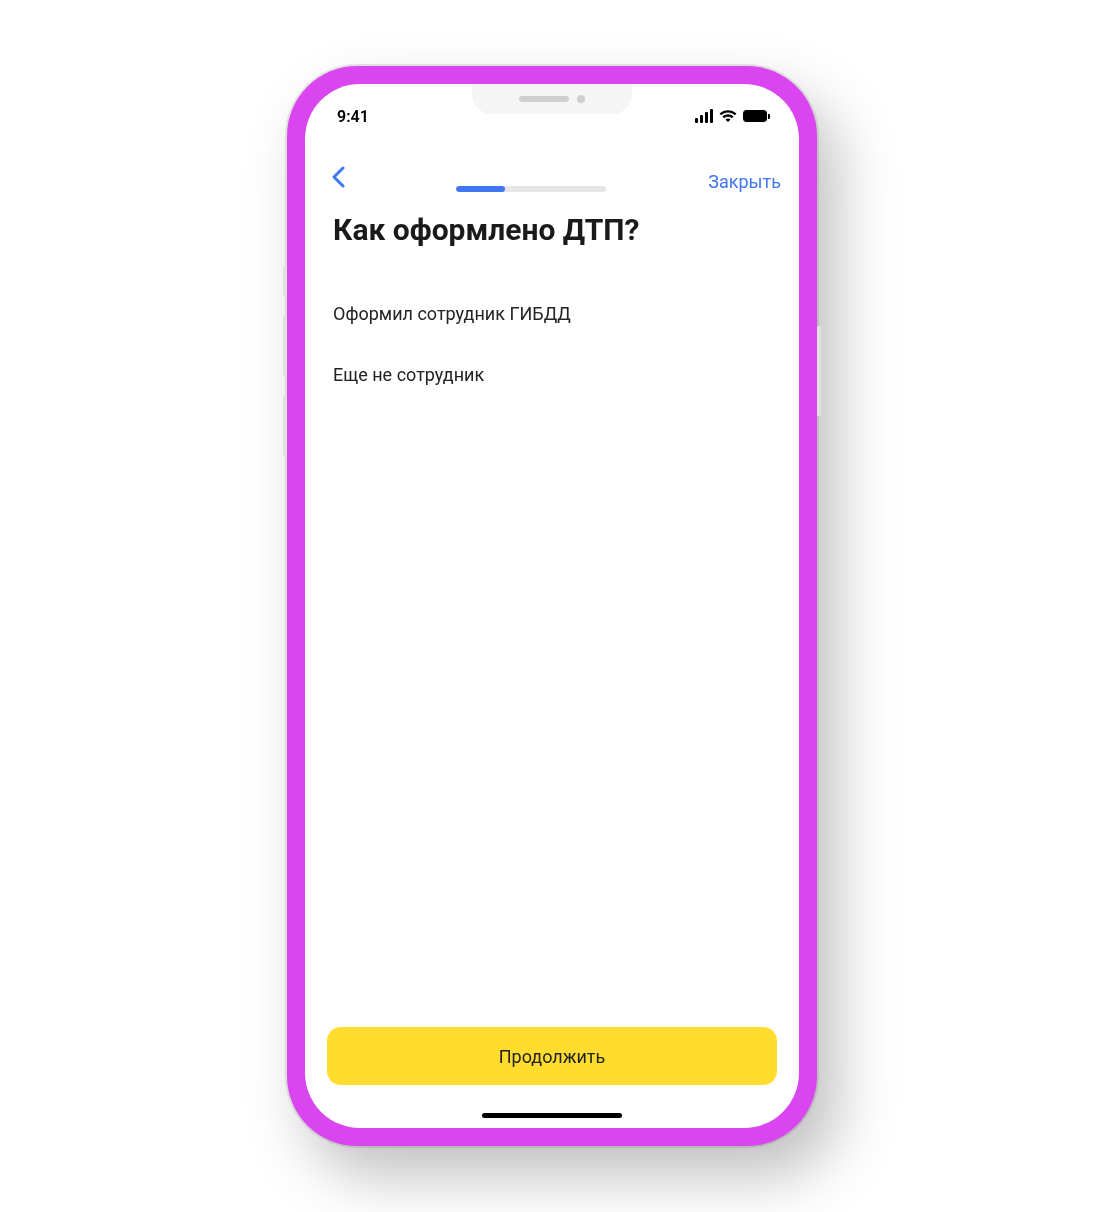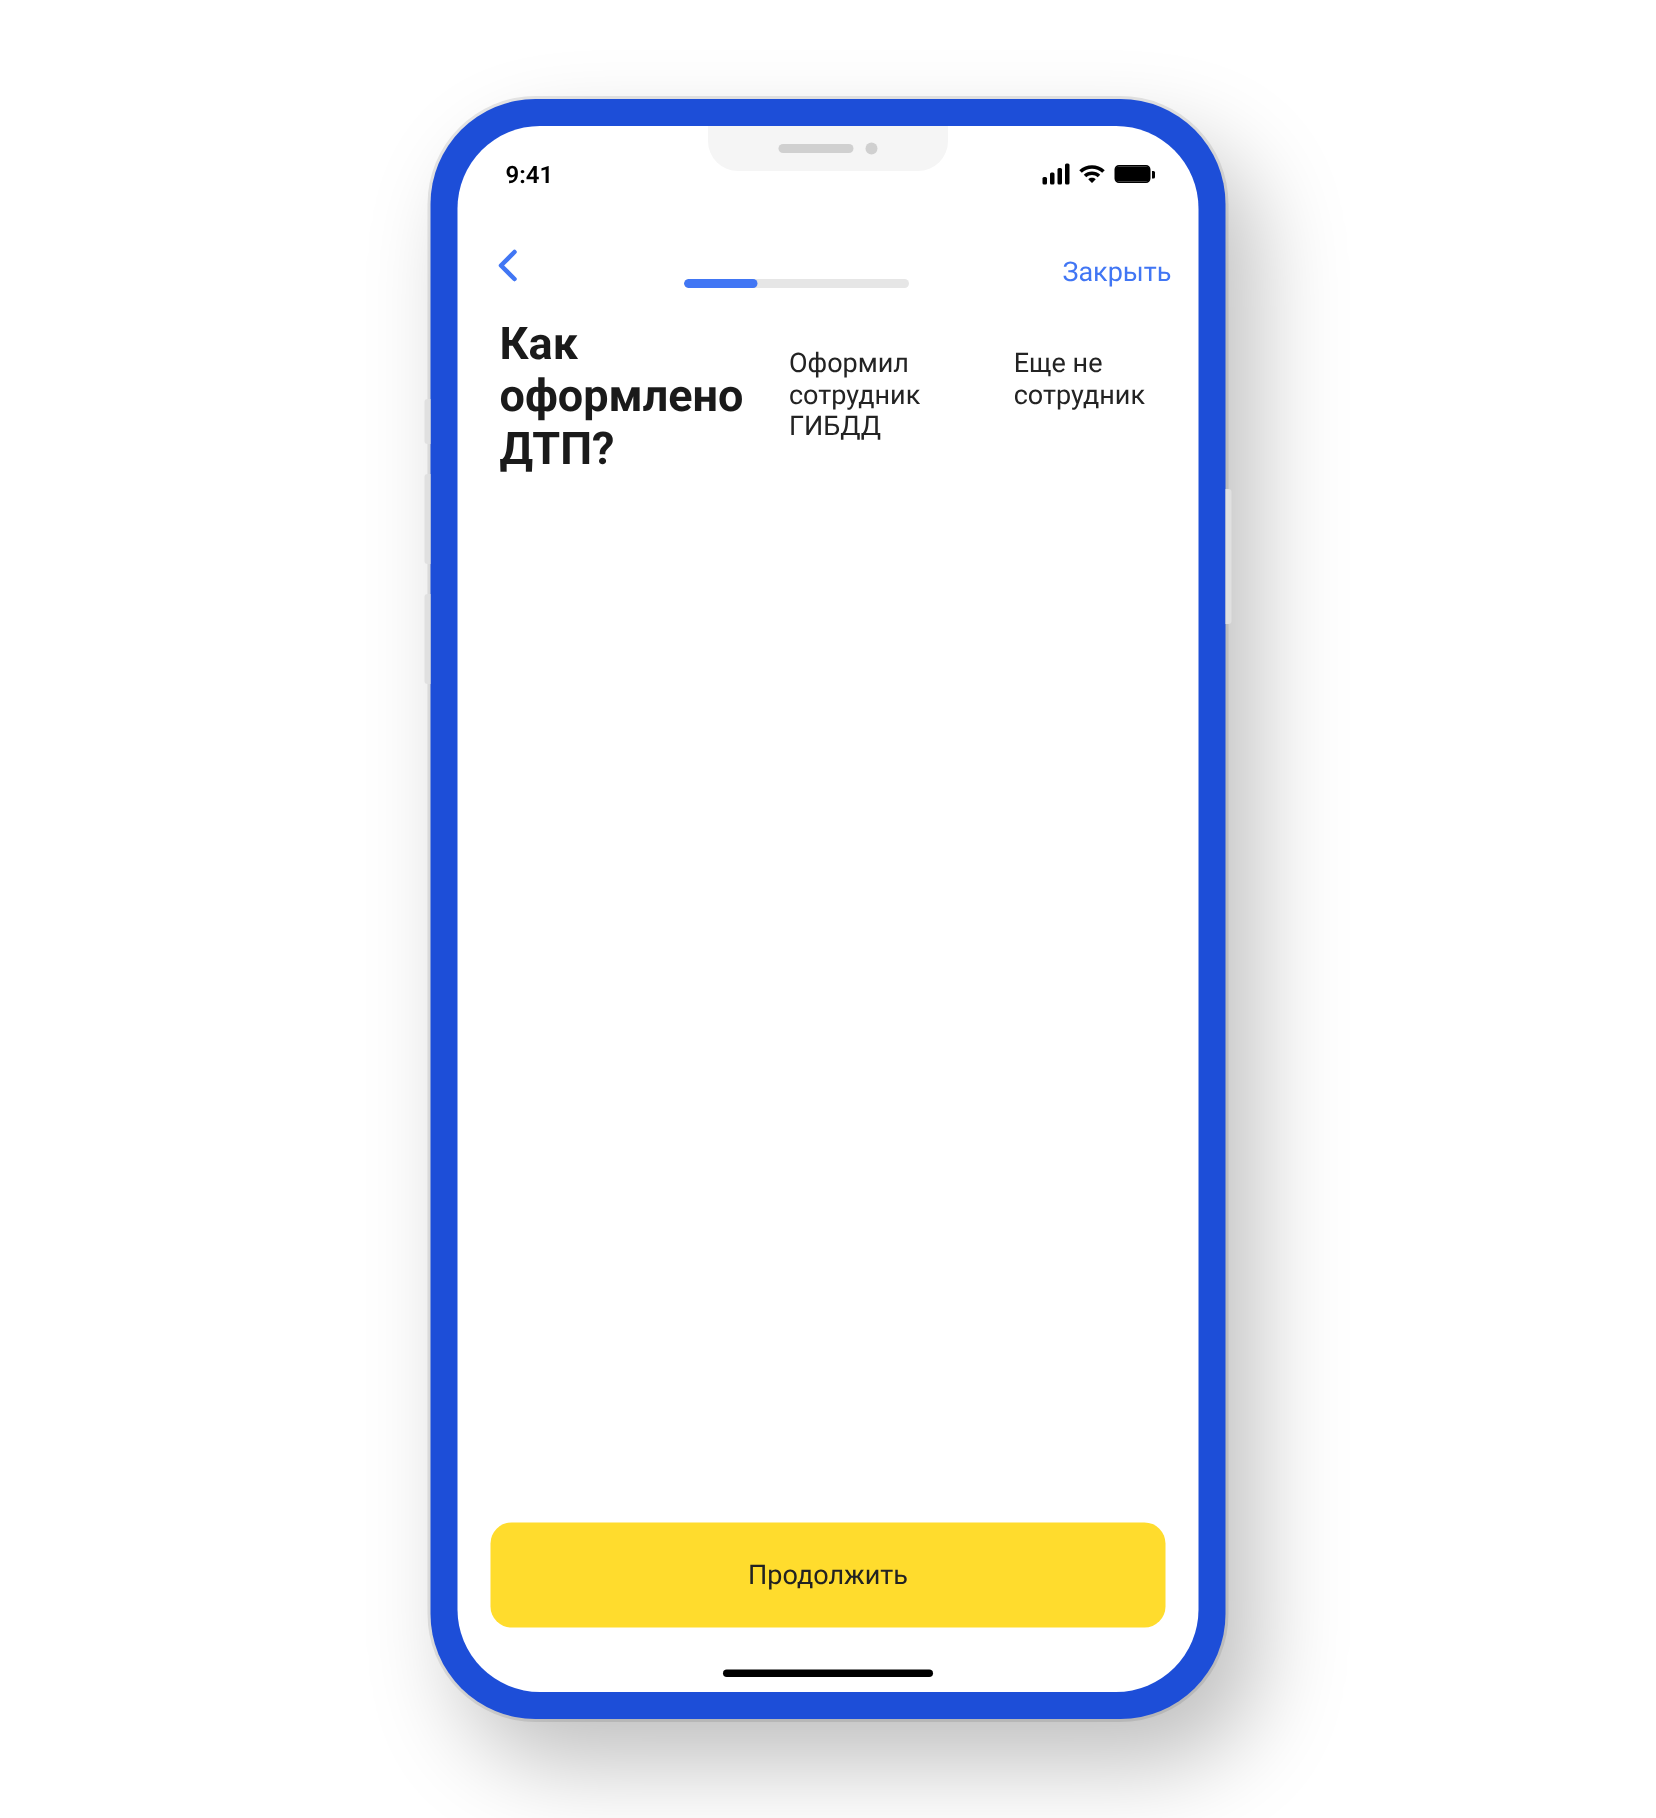--- a/index.html
+++ b/index.html
@@ -8,21 +8,21 @@
       height: 1212px;
       background: #ffffff;
       font-family: -apple-system, BlinkMacSystemFont, 'Segoe UI', Roboto, Helvetica, Arial, sans-serif;
       display: flex;
       align-items: center;
       justify-content: center;
     }
     .phone-frame {
       width: 530px;
       height: 1080px;
-      background: #1d4ed8;
+      background: #d946ef;
       border-radius: 70px;
       box-shadow: 20px 30px 60px rgba(0,0,0,0.25), 0 0 0 2px #e8e8e8;
       padding: 18px;
       position: relative;
     }
     .side-buttons-left {
       position: absolute;
       left: -4px;
       top: 200px;
       width: 4px;
@@ -164,40 +164,40 @@
     }
     .close-link {
       color: #4176f4;
       font-size: 18px;
       cursor: pointer;
     }
     .content {
       flex: 1;
       padding: 20px 28px 0 28px;
       display: flex;
-      flex-direction: row;
+      flex-direction: column;
     }
     .page-title {
       font-size: 30px;
       font-weight: 700;
       color: #1a1a1a;
       margin-bottom: 36px;
     }
     .option {
       font-size: 18px;
       color: #232323;
       padding: 20px 0;
       cursor: pointer;
     }
     .footer {
       padding: 18px 22px 28px 22px;
     }
     .continue-btn {
       width: 100%;
-      height: 70px;
+      height: 58px;
       background: #ffdc2d;
       border: none;
       border-radius: 14px;
       font-size: 18px;
       color: #222;
       cursor: pointer;
       font-family: inherit;
     }
     .home-indicator {
       width: 140px;

